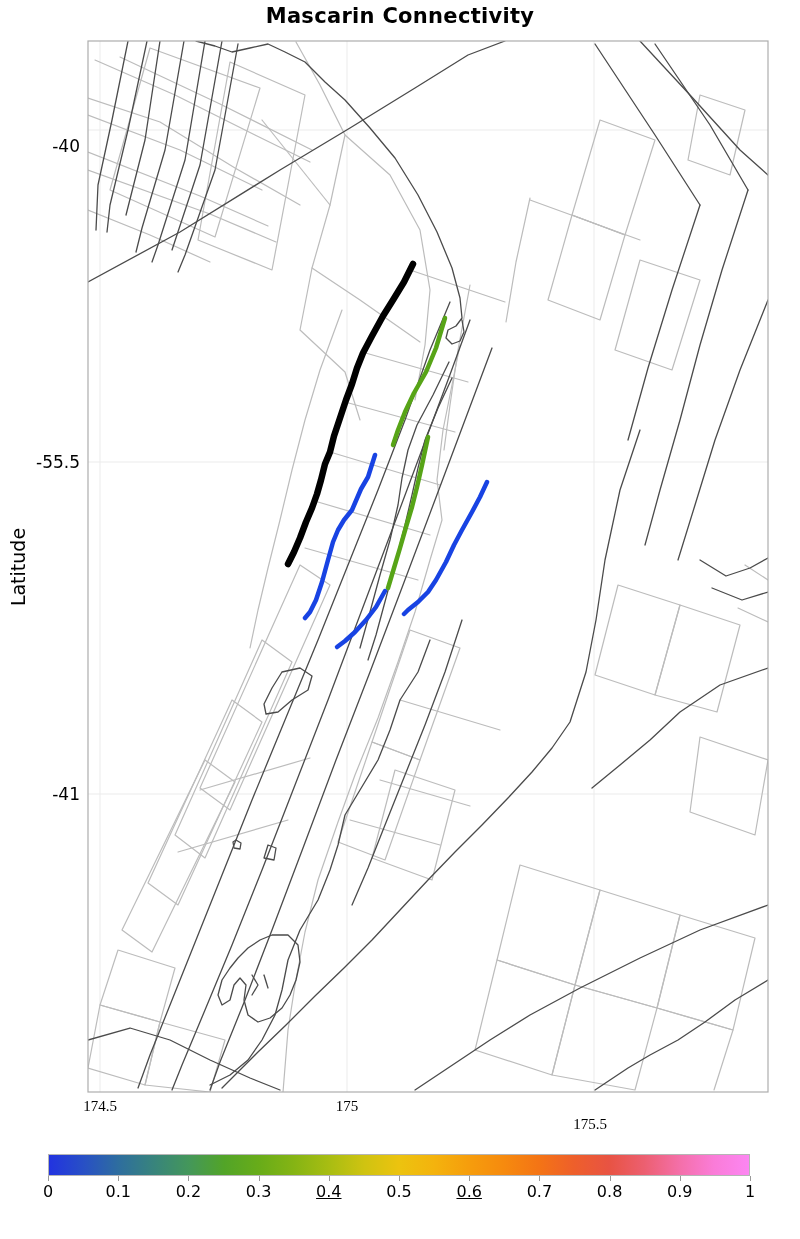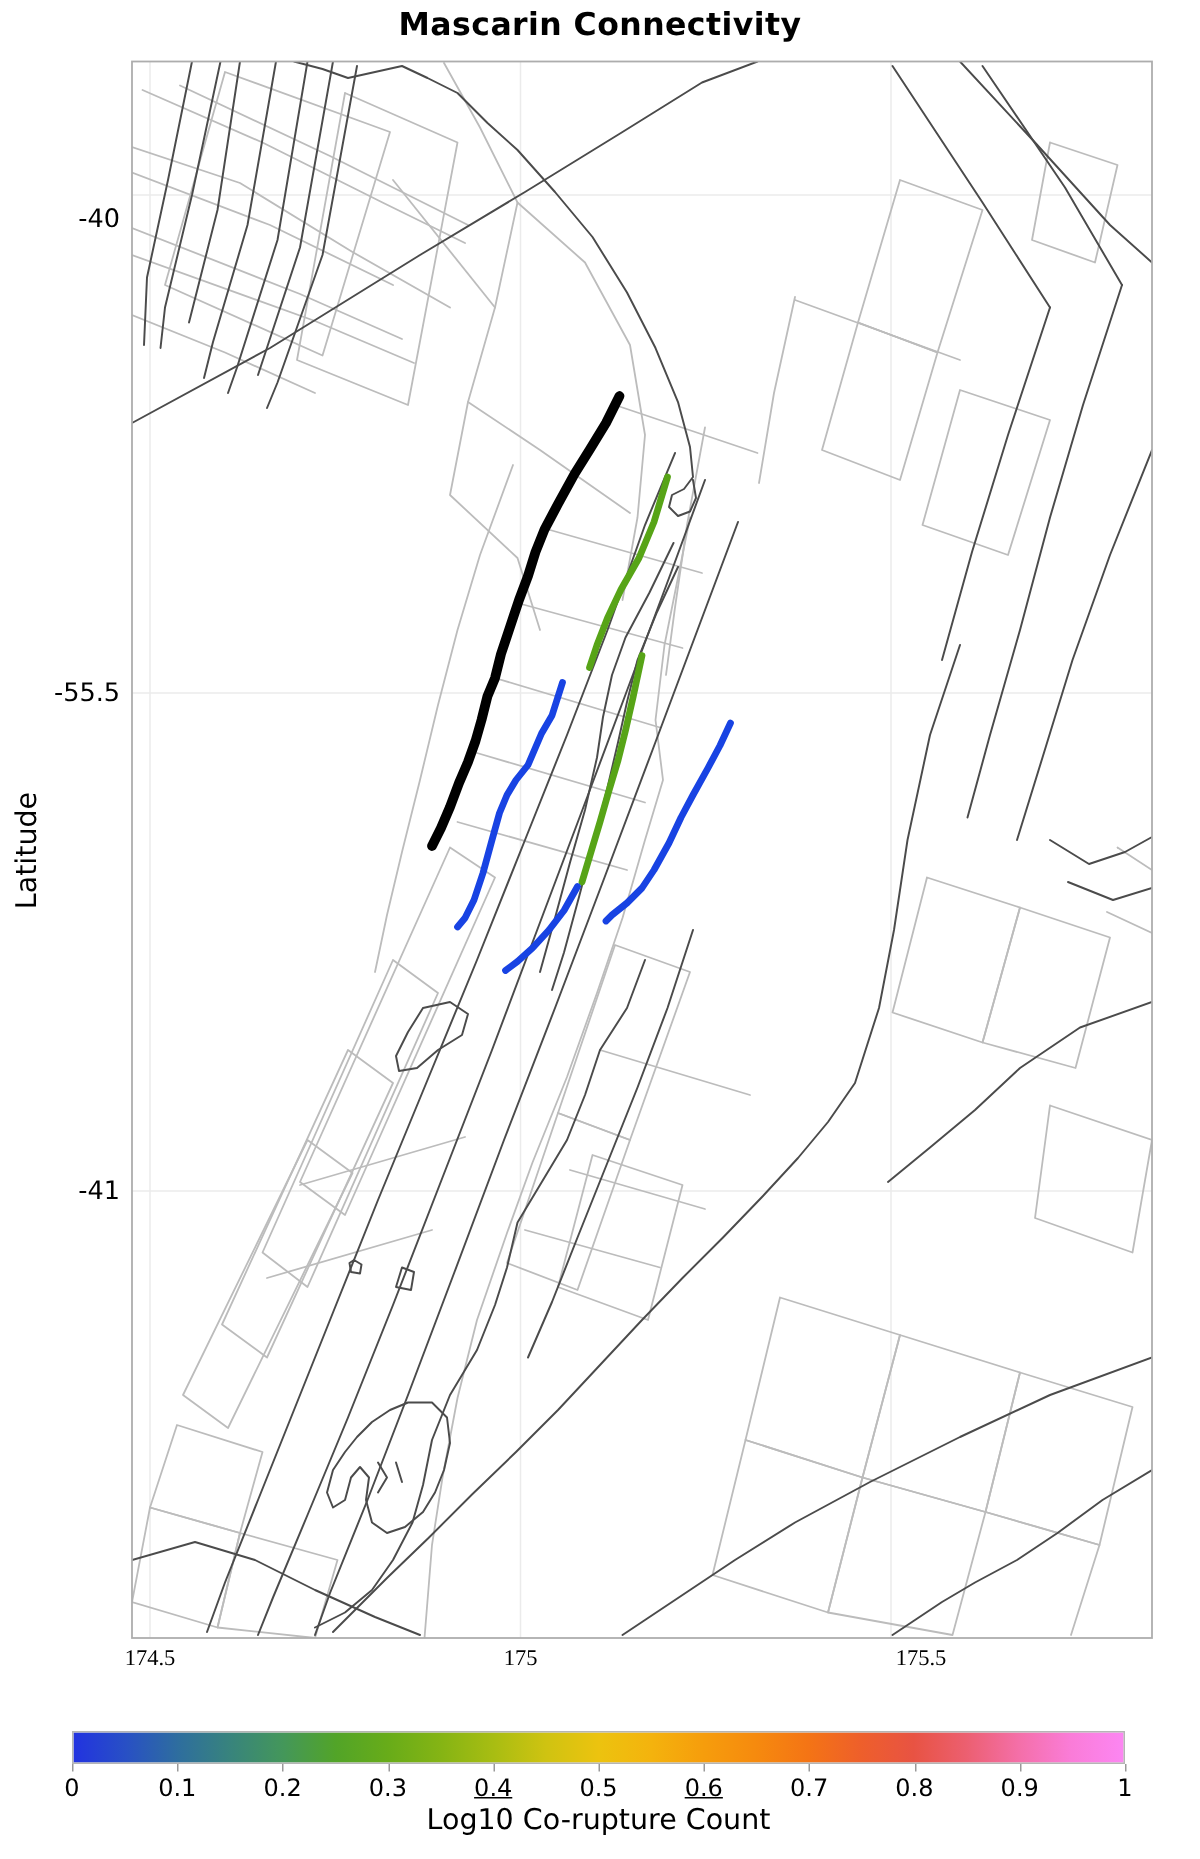--- a/index.html
+++ b/index.html
@@ -129,21 +129,21 @@
         <polyline points="385,591 376,607 366,620 355,632 345,641 337,647" fill="none" stroke="#1843e3" stroke-width="4.5" stroke-linecap="round" stroke-linejoin="round"></polyline>
         <polyline points="487,482 480,497 472,512 462,530 454,545 446,562 436,580 428,592 418,602 408,610 404,614" fill="none" stroke="#1843e3" stroke-width="4.5" stroke-linecap="round" stroke-linejoin="round"></polyline>
       </g>
       <rect x="88" y="41" width="680" height="1051" fill="none" stroke="#adadad" stroke-width="1.2"></rect>
     </svg>
   <div class="title">Mascarin Connectivity</div>
   <div class="ylabel">Latitude</div>
   <div id="xticks">
       <div class="xtick" style="left: 100px;">174.5</div>
       <div class="xtick" style="left: 347px;">175</div>
-      <div class="xtick" style="left: 614px;">175.5</div>
+      <div class="xtick" style="left: 590px; margin-top: 18px;">175.5</div>
     </div>
   <div id="yticks">
       <div class="ytick" style="top: 130px; margin-top: 16px;">-40</div>
       <div class="ytick" style="top: 462px;">-55.5</div>
       <div class="ytick" style="top: 794px;">-41</div>
     </div>
   <div id="colorbar" class="cbar" style="left: 48px; top: 1154px; width: 702px; height: 22px; background: linear-gradient(90deg, rgb(34, 51, 224) 0%, rgb(40, 80, 197) 5%, rgb(46, 110, 158) 10%, rgb(56, 132, 124) 15%, rgb(68, 151, 90) 20%, rgb(82, 164, 40) 25%, rgb(104, 172, 25) 30%, rgb(133, 180, 20) 35%, rgb(168, 189, 18) 40%, rgb(207, 195, 17) 45%, rgb(236, 195, 15) 50%, rgb(244, 179, 13) 55%, rgb(246, 157, 12) 60%, rgb(246, 138, 14) 65%, rgb(244, 116, 21) 70%, rgb(238, 95, 43) 75%, rgb(232, 83, 67) 80%, rgb(236, 95, 112) 85%, rgb(244, 111, 168) 90%, rgb(250, 124, 216) 95%, rgb(252, 134, 242) 100%);"></div>
   <div id="cbticks">
       <div class="cbtick-mark" style="left: 48px; top: 1176px;"></div>
       <div class="cbtick" style="left: 48px;">0</div>
@@ -161,14 +161,13 @@
       <div class="cbtick" style="left: 469.2px; text-decoration: underline;">0.6</div>
       <div class="cbtick-mark" style="left: 539.4px; top: 1176px;"></div>
       <div class="cbtick" style="left: 539.4px;">0.7</div>
       <div class="cbtick-mark" style="left: 609.6px; top: 1176px;"></div>
       <div class="cbtick" style="left: 609.6px;">0.8</div>
       <div class="cbtick-mark" style="left: 679.8px; top: 1176px;"></div>
       <div class="cbtick" style="left: 679.8px;">0.9</div>
       <div class="cbtick-mark" style="left: 750px; top: 1176px;"></div>
       <div class="cbtick" style="left: 750px;">1</div>
     </div>
-  <div class="cblabel">Log10 Co-rupture Count</div>
 </div>
 
 </body></html>

